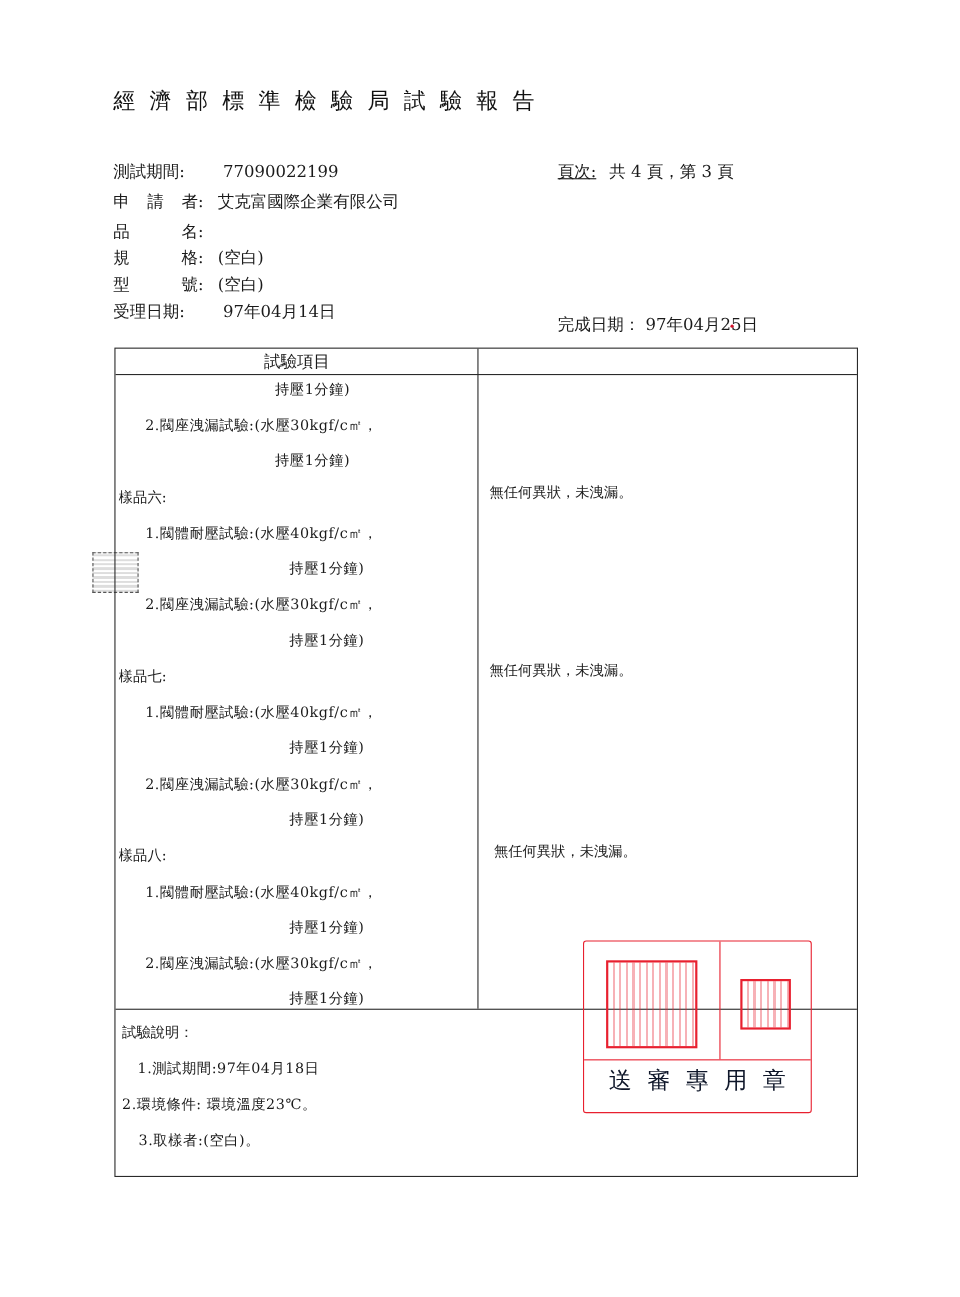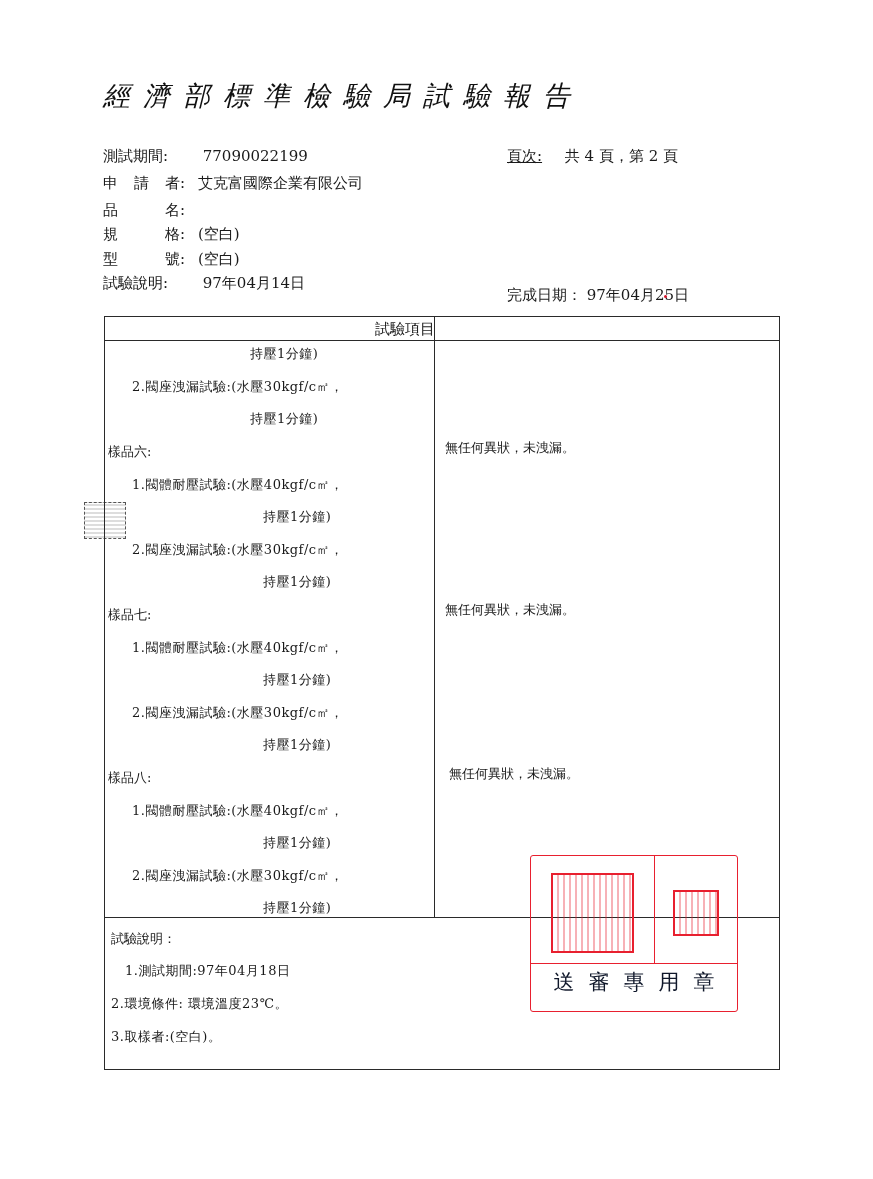--- a/index.html
+++ b/index.html
@@ -3,32 +3,32 @@
 <meta charset="utf-8">
 <style>
   html, body { margin: 0; padding: 0; }
   body {
     width: 873px; height: 1179px; background: #ffffff; position: relative; overflow: hidden;
     font-family: "DejaVu Serif", "Liberation Serif", serif; color: #1a1a1a;
   }
   .title {
     position: absolute; left: 103px; top: 78px;
     font-family: "DejaVu Sans", "Liberation Sans", sans-serif;
-    font-size: 27px; letter-spacing: 13px; color: #111; font-style: italic;
+    font-size: 20px; letter-spacing: 13px; color: #111;
   }
   .meta-row { position: absolute; font-size: 15px; white-space: nowrap; }
   .meta-label { display: inline-block; width: 95px; }
   .lbl-spread { display: inline-flex; justify-content: space-between; width: 82px; margin-right: 13px; }
   .table {
     position: absolute; left: 104px; top: 316px; width: 676px; height: 754px;
     border: 1.5px solid #2a2a2a; box-sizing: border-box;
   }
   .hline { position: absolute; left: 0; right: 0; height: 0; border-top: 1.5px solid #2a2a2a; }
   .vline { position: absolute; top: 0; width: 0; border-left: 1.5px solid #2a2a2a; }
-  .hdr { position: absolute; top: 0; height: 24px; line-height: 24px; text-align: right; font-size: 15px; }
+  .hdr { position: absolute; top: 0; height: 24px; line-height: 24px; text-align: center; font-size: 15px; }
   .cell-text { position: absolute; font-size: 13px; white-space: nowrap; }
   .mono { letter-spacing: 0.5px; }
   .stamp-box {
     position: absolute; left: 530px; top: 855px; width: 208px; height: 157px;
     border: 1.5px solid #e8202f; box-sizing: border-box; border-radius: 3px;
   }
   .stamp-inner-v { position: absolute; left: 123px; top: 0; height: 107px; border-left: 1.5px solid #e8202f; }
   .stamp-inner-h { position: absolute; left: 0; right: 0; top: 107px; border-top: 1.5px solid #e8202f; }
   .stamp-caption {
     position: absolute; left: 0; right: 0; top: 112px; text-align: center;
@@ -49,22 +49,22 @@
 </head>
 <body>
 
 <div class="title">經濟部標準檢驗局試驗報告</div>
 
 <div class="meta-row" style="left:103px; top:147px;">
   <span class="meta-label">測試期間:</span>
   <span>77090022199</span>
 </div>
 <div class="meta-row" style="left:507px; top:147px;">
-  <span style="margin-right:18px;text-decoration:underline;">頁次:</span>
-  <span>共 4 頁，第 2 頁</span>
+  <span style="margin-right:7px;text-decoration:underline;">頁次:</span>
+  <span>共 4 頁，第 3 頁</span>
 </div>
 
 <div class="meta-row" style="left:103px; top:174px;">
   <span class="lbl-spread">
     <span>申</span>
     <span>請</span>
     <span>者:</span>
   </span><span>艾克富國際企業有限公司</span>
 </div>
 
@@ -83,21 +83,21 @@
 </div>
 
 <div class="meta-row" style="left:103px; top:250px;">
   <span class="lbl-spread">
     <span>型</span>
     <span>號:</span>
   </span><span>(空白)</span>
 </div>
 
 <div class="meta-row" style="left:103px; top:274px;">
-  <span class="meta-label">試驗說明:</span>
+  <span class="meta-label">受理日期:</span>
   <span>97年04月14日</span>
 </div>
 <div class="meta-row" style="left:507px; top:274px;margin-top:12px;">
   <span>完成日期：</span>
   <span>97年04月25日</span>
 </div>
 
 <div class="dot" style="left:664px; top:295px;"></div>
 
 <div class="side-stamp"></div>
@@ -130,21 +130,21 @@
   <div class="cell-text" style="left:3px; top:452px;">樣品八:</div>
   <div class="cell-text" style="left:344px; top:448px;">無任何異狀，未洩漏。</div>
   <div class="cell-text mono" style="left:27px; top:485px;">1.閥體耐壓試驗:(水壓40kgf/c㎡，</div>
   <div class="cell-text mono" style="left:158px; top:517px;">持壓1分鐘)</div>
   <div class="cell-text mono" style="left:27px; top:550px;">2.閥座洩漏試驗:(水壓30kgf/c㎡，</div>
   <div class="cell-text mono" style="left:158px; top:582px;">持壓1分鐘)</div>
 
   <div class="cell-text" style="left:6px; top:613px;">試驗說明：</div>
   <div class="cell-text mono" style="left:20px; top:645px;text-align:center;">1.測試期間:97年04月18日</div>
   <div class="cell-text mono" style="left:6px; top:678px;">2.環境條件: 環境溫度23℃。</div>
-  <div class="cell-text mono" style="left:6px; top:711px;">3.取樣者:(空白)。</div>
+  <div class="cell-text mono" style="left:21px; top:711px;">3.取樣者:(空白)。</div>
 </div>
 
 <div class="stamp-box">
   <div class="stamp-inner-v"></div>
   <div class="stamp-inner-h"></div>
   <div class="seal" style="left:20px; top:17px; width:83px; height:80px;"></div>
   <div class="seal" style="left:142px; top:34px; width:46px; height:46px;"></div>
   <div class="stamp-caption">送審專用章</div>
 </div>
 

